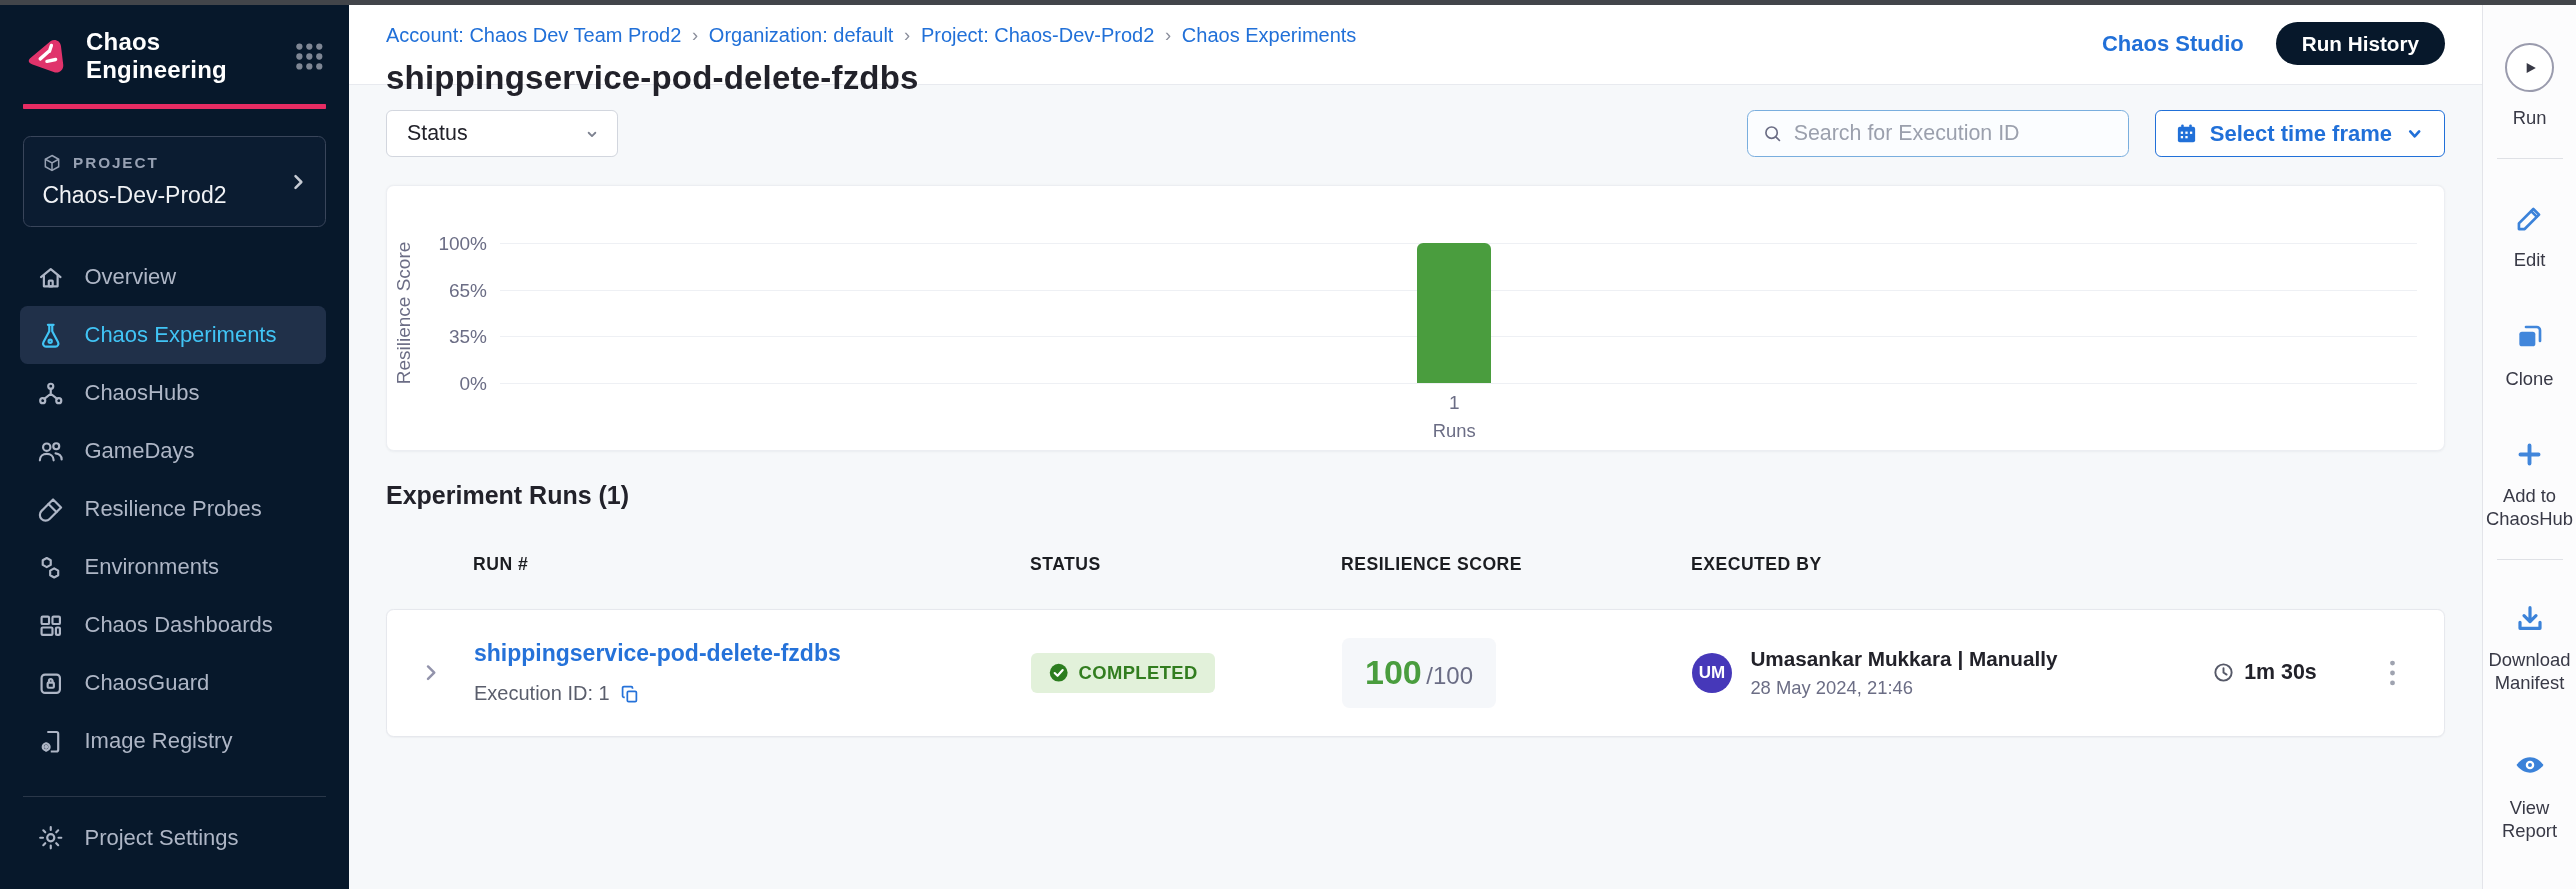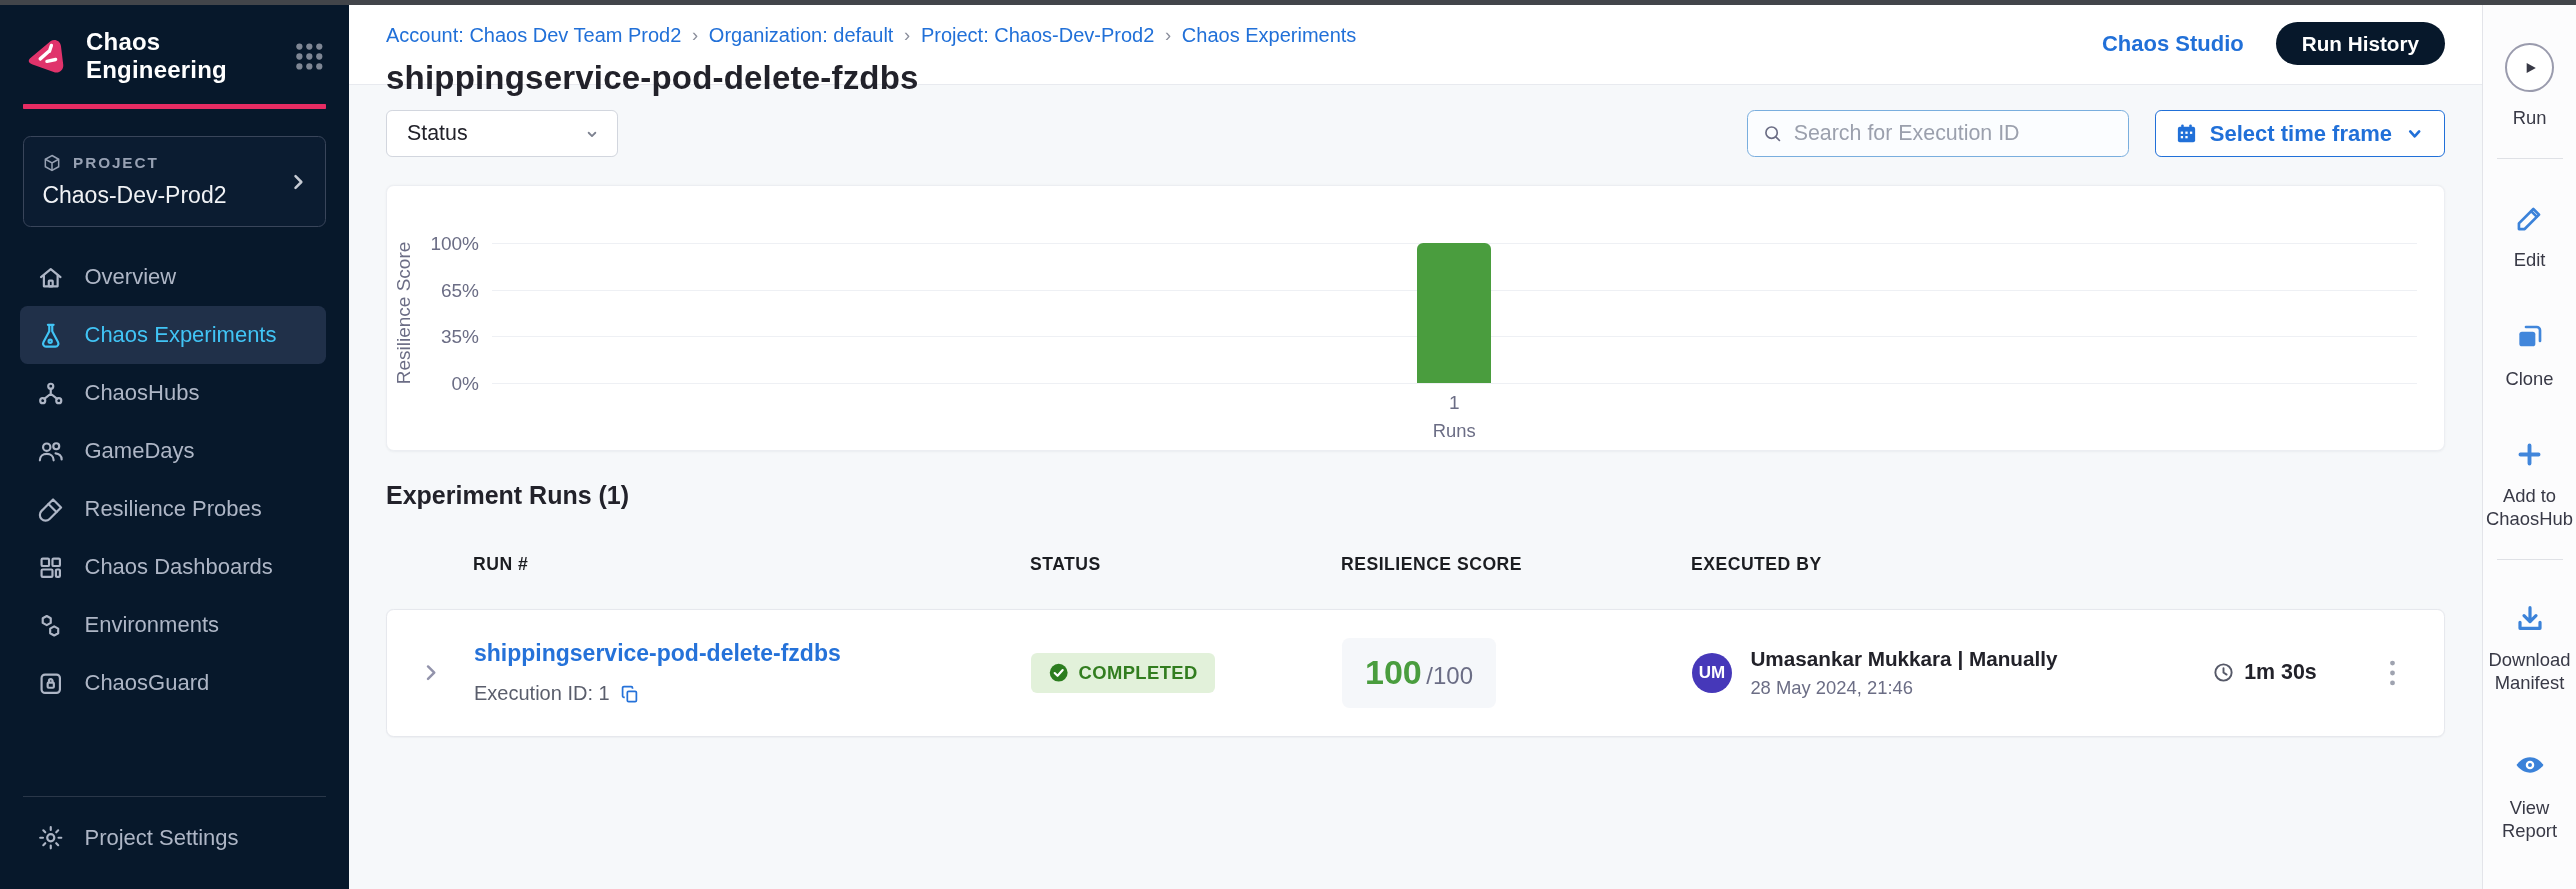--- a/index.html
+++ b/index.html
@@ -60,21 +60,21 @@
                    color:#2170d8; cursor:pointer; }
 
   .section-title { margin-top:30px; font-size:25px; font-weight:bold; color:#22222a; }
 
   
   .chart-card { margin-top:27.5px; background:#ffffff; border-radius:7.6px; height:266px; position:relative;
                 border:0.8px solid #eceef2; box-shadow:0 0.8px 2.3px rgba(20,30,60,.05); }
   .chart-ylabel { position:absolute; left:6.1px; top:127px; transform:rotate(-90deg) translateX(-50%);
                   transform-origin:left top; font-size:19px; color:#6b6d85; white-space:nowrap; }
   .plot { position:absolute; left:105px; right:27.5px; top:57px; height:140px; }
-  .gridline { position:absolute; left:0; right:0; border-top:1.5px solid #eef0f4; }
+  .gridline { position:absolute; left:8px; right:0; border-top:1.5px solid #eef0f4; }
   .gridline .ytick { position:absolute; left:-86px; width:73px; text-align:right; transform:translateY(-50%);
                      font-size:19px; color:#6b6d85; }
   .bar { position:absolute; bottom:0; left:50%; transform:translateX(-50%); width:74px;
          background:#4a9d3e; border-radius:6.1px 6.1px 0 0; }
   .xtick { position:absolute; left:0; right:0; top:100%; margin-top:9.2px; text-align:center; font-size:19px; color:#6b6d85; }
   .chart-xlabel { position:absolute; left:0; right:0; top:100%; margin-top:37px; text-align:center; font-size:18.4px; color:#6b6d85; }
 
   
   .runs-grid { display:grid; grid-template-columns:87px 557px 311px 350px 520px 164px 1fr; align-items:center; }
   .table-head { margin-top:44px; font-size:17.6px; font-weight:bold; color:#1b1d21; letter-spacing:0.5px; }
@@ -190,41 +190,50 @@
       </div>
       <div class="nav-item">
         <svg viewBox="0 0 24 24" fill="none" stroke="currentColor" stroke-width="1.9" stroke-linecap="round" stroke-linejoin="round">
           <path d="M14 3l7 7-10 10a4.95 4.95 0 1 1-7-7z"></path>
             <path d="M10 7l7 7"></path>
         </svg>
         <span>Resilience Probes</span>
       </div>
       <div class="nav-item">
         <svg viewBox="0 0 24 24" fill="none" stroke="currentColor" stroke-width="1.9" stroke-linejoin="round">
+          <path d="M8.5 3.5l3.5 2v4l-3.5 2-3.5-2v-4z"></path>
+            <path d="M15 12.5l3.5 2v4l-3.5 2-3.5-2v-4z"></path>
+        </svg>
+        <span>Environments</span>
+      </div>
+      <div class="nav-item">
+        <svg viewBox="0 0 24 24" fill="none" stroke="currentColor" stroke-width="1.9" stroke-linejoin="round">
           <rect x="4" y="4" width="6.5" height="6.5" rx="1"></rect>
             <rect x="13.5" y="4" width="6.5" height="6.5" rx="1"></rect>
           <rect x="4" y="13.5" width="9.5" height="6.5" rx="1"></rect>
             <rect x="16.5" y="13.5" width="3.5" height="6.5" rx="1"></rect>
         </svg>
         <span>Chaos Dashboards</span>
       </div>
       <div class="nav-item">
         <svg viewBox="0 0 24 24" fill="none" stroke="currentColor" stroke-width="1.9" stroke-linejoin="round">
-          <path d="M8.5 3.5l3.5 2v4l-3.5 2-3.5-2v-4z"></path>
-            <path d="M15 12.5l3.5 2v4l-3.5 2-3.5-2v-4z"></path>
-        </svg>
-        <span>Environments</span>
-      </div>
-      <div class="nav-item">
-        <svg viewBox="0 0 24 24" fill="none" stroke="currentColor" stroke-width="1.9" stroke-linejoin="round">
           <rect x="4" y="4" width="16" height="16" rx="3"></rect>
             <rect x="9.3" y="11" width="5.4" height="4.5" rx="0.8"></rect>
           <path d="M10.4 11V9.6a1.6 1.6 0 0 1 3.2 0V11"></path>
         </svg>
         <span>ChaosGuard</span>
+      </div>
+      <div class="nav-item">
+        <svg viewBox="0 0 24 24" fill="none" stroke="currentColor" stroke-width="1.9" stroke-linejoin="round">
+          <path d="M9 3.5h8a1.5 1.5 0 0 1 1.5 1.5v14a1.5 1.5 0 0 1-1.5 1.5h-5"></path>
+          <circle cx="8" cy="16.5" r="3"></circle>
+            <circle cx="8" cy="16.5" r="0.9"></circle>
+          <path d="M8 12.6v1.2M8 19.2v1.2M4.6 16.5h1.2M10.2 16.5h1.2"></path>
+        </svg>
+        <span>Image Registry</span>
       </div>
     </div>
 
     <div class="sidebar-bottom">
       <div class="sidebar-divider"></div>
       <div class="nav-item">
         <svg viewBox="0 0 24 24" fill="none" stroke="currentColor" stroke-width="1.9" stroke-linecap="round" stroke-linejoin="round">
           <circle cx="12" cy="12" r="3.1"></circle>
           <path d="M12 2.8v2.4M12 18.8v2.4M2.8 12h2.4M18.8 12h2.4M5.5 5.5l1.7 1.7M16.8 16.8l1.7 1.7M18.5 5.5l-1.7 1.7M7.2 16.8l-1.7 1.7"></path>
         </svg>

